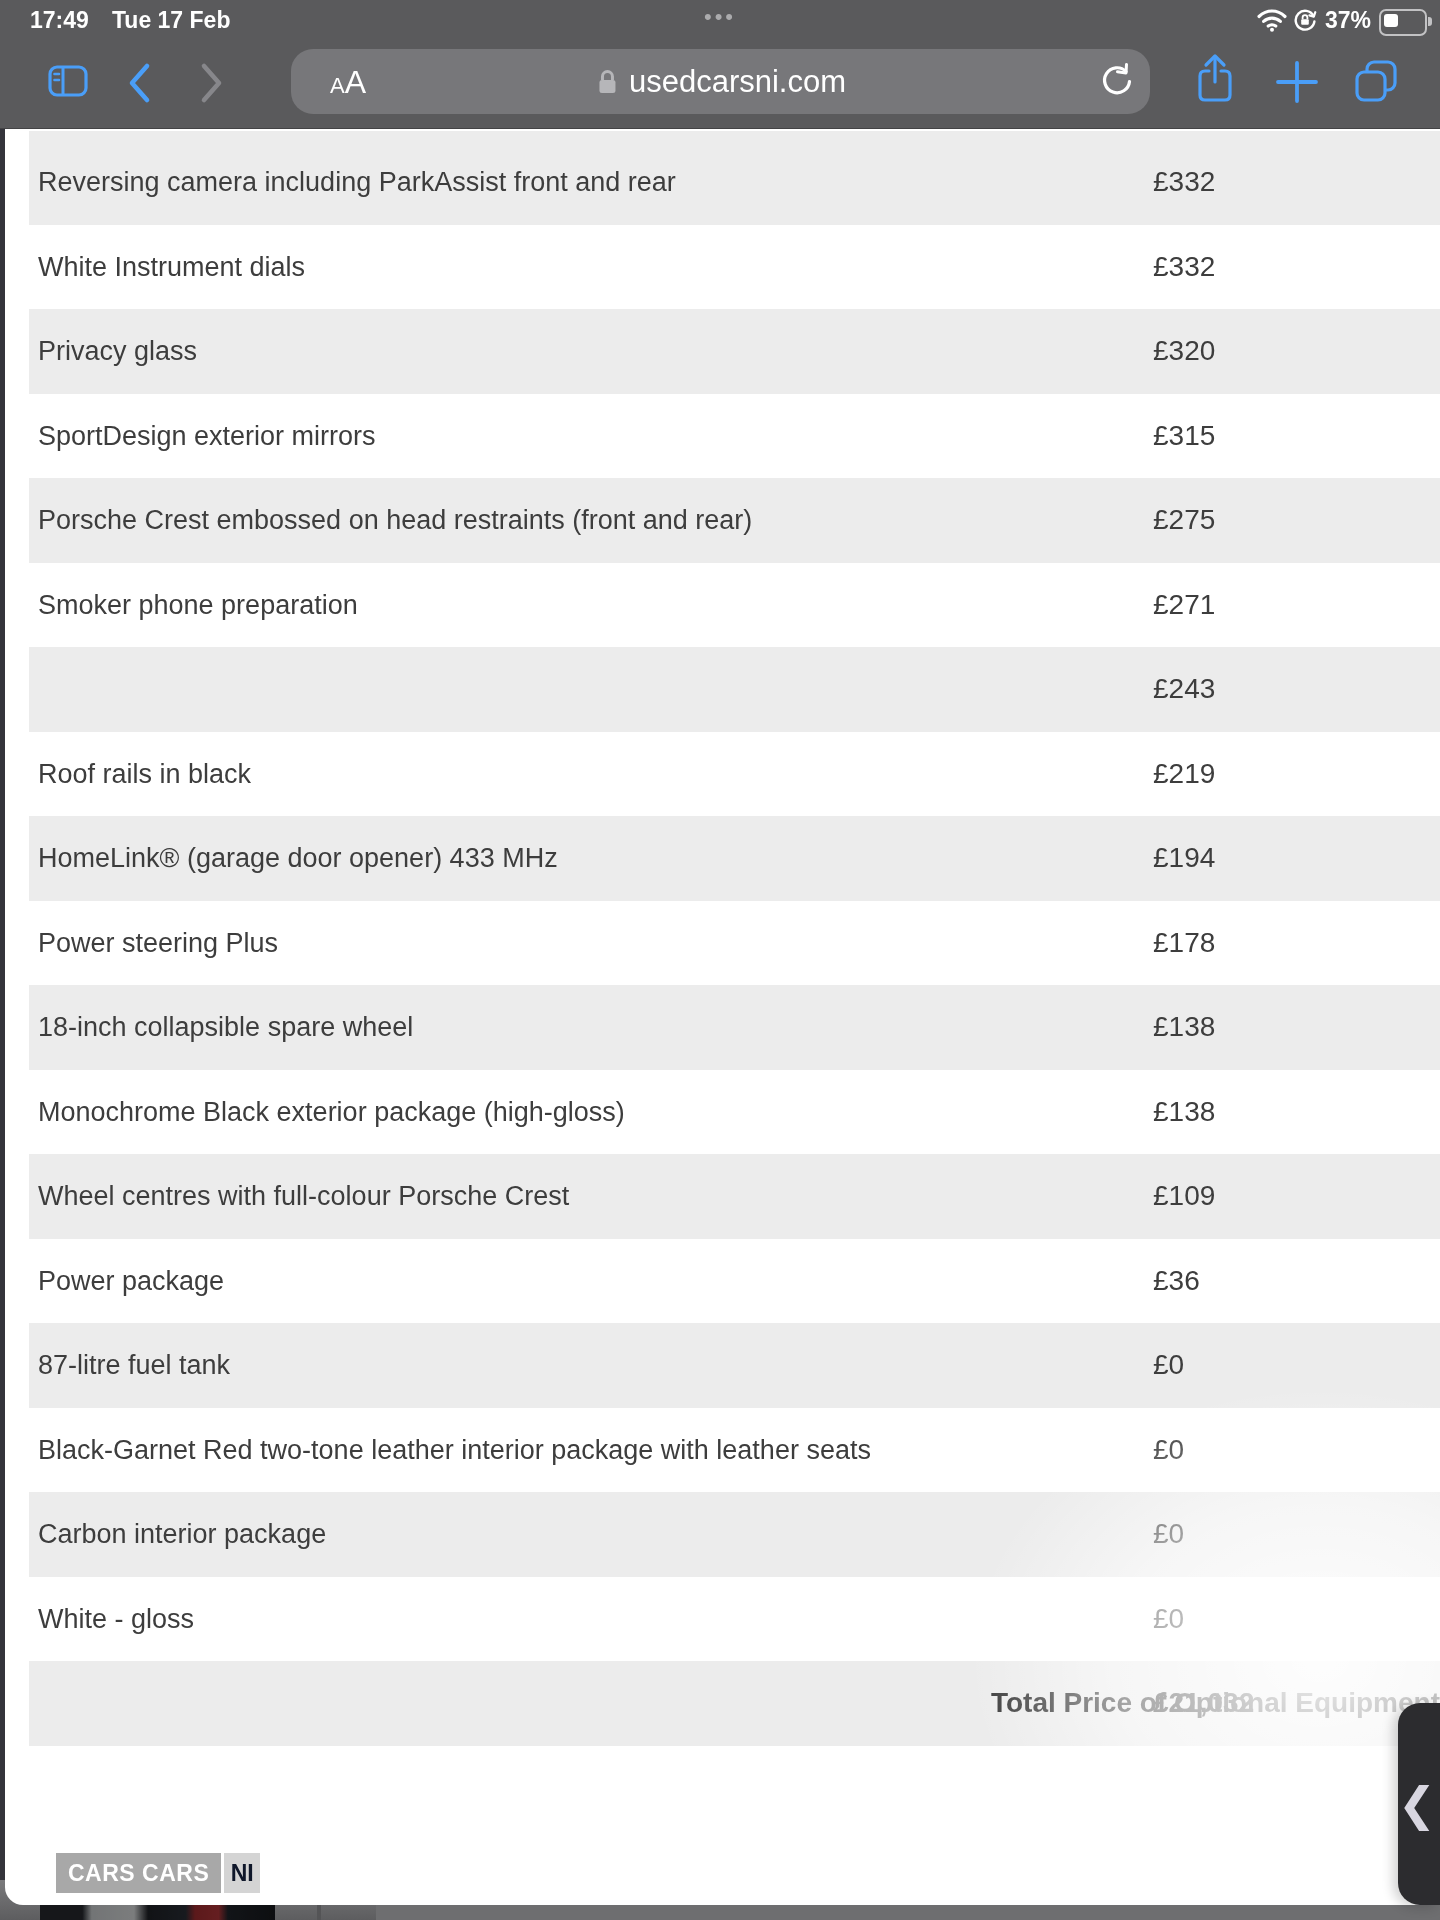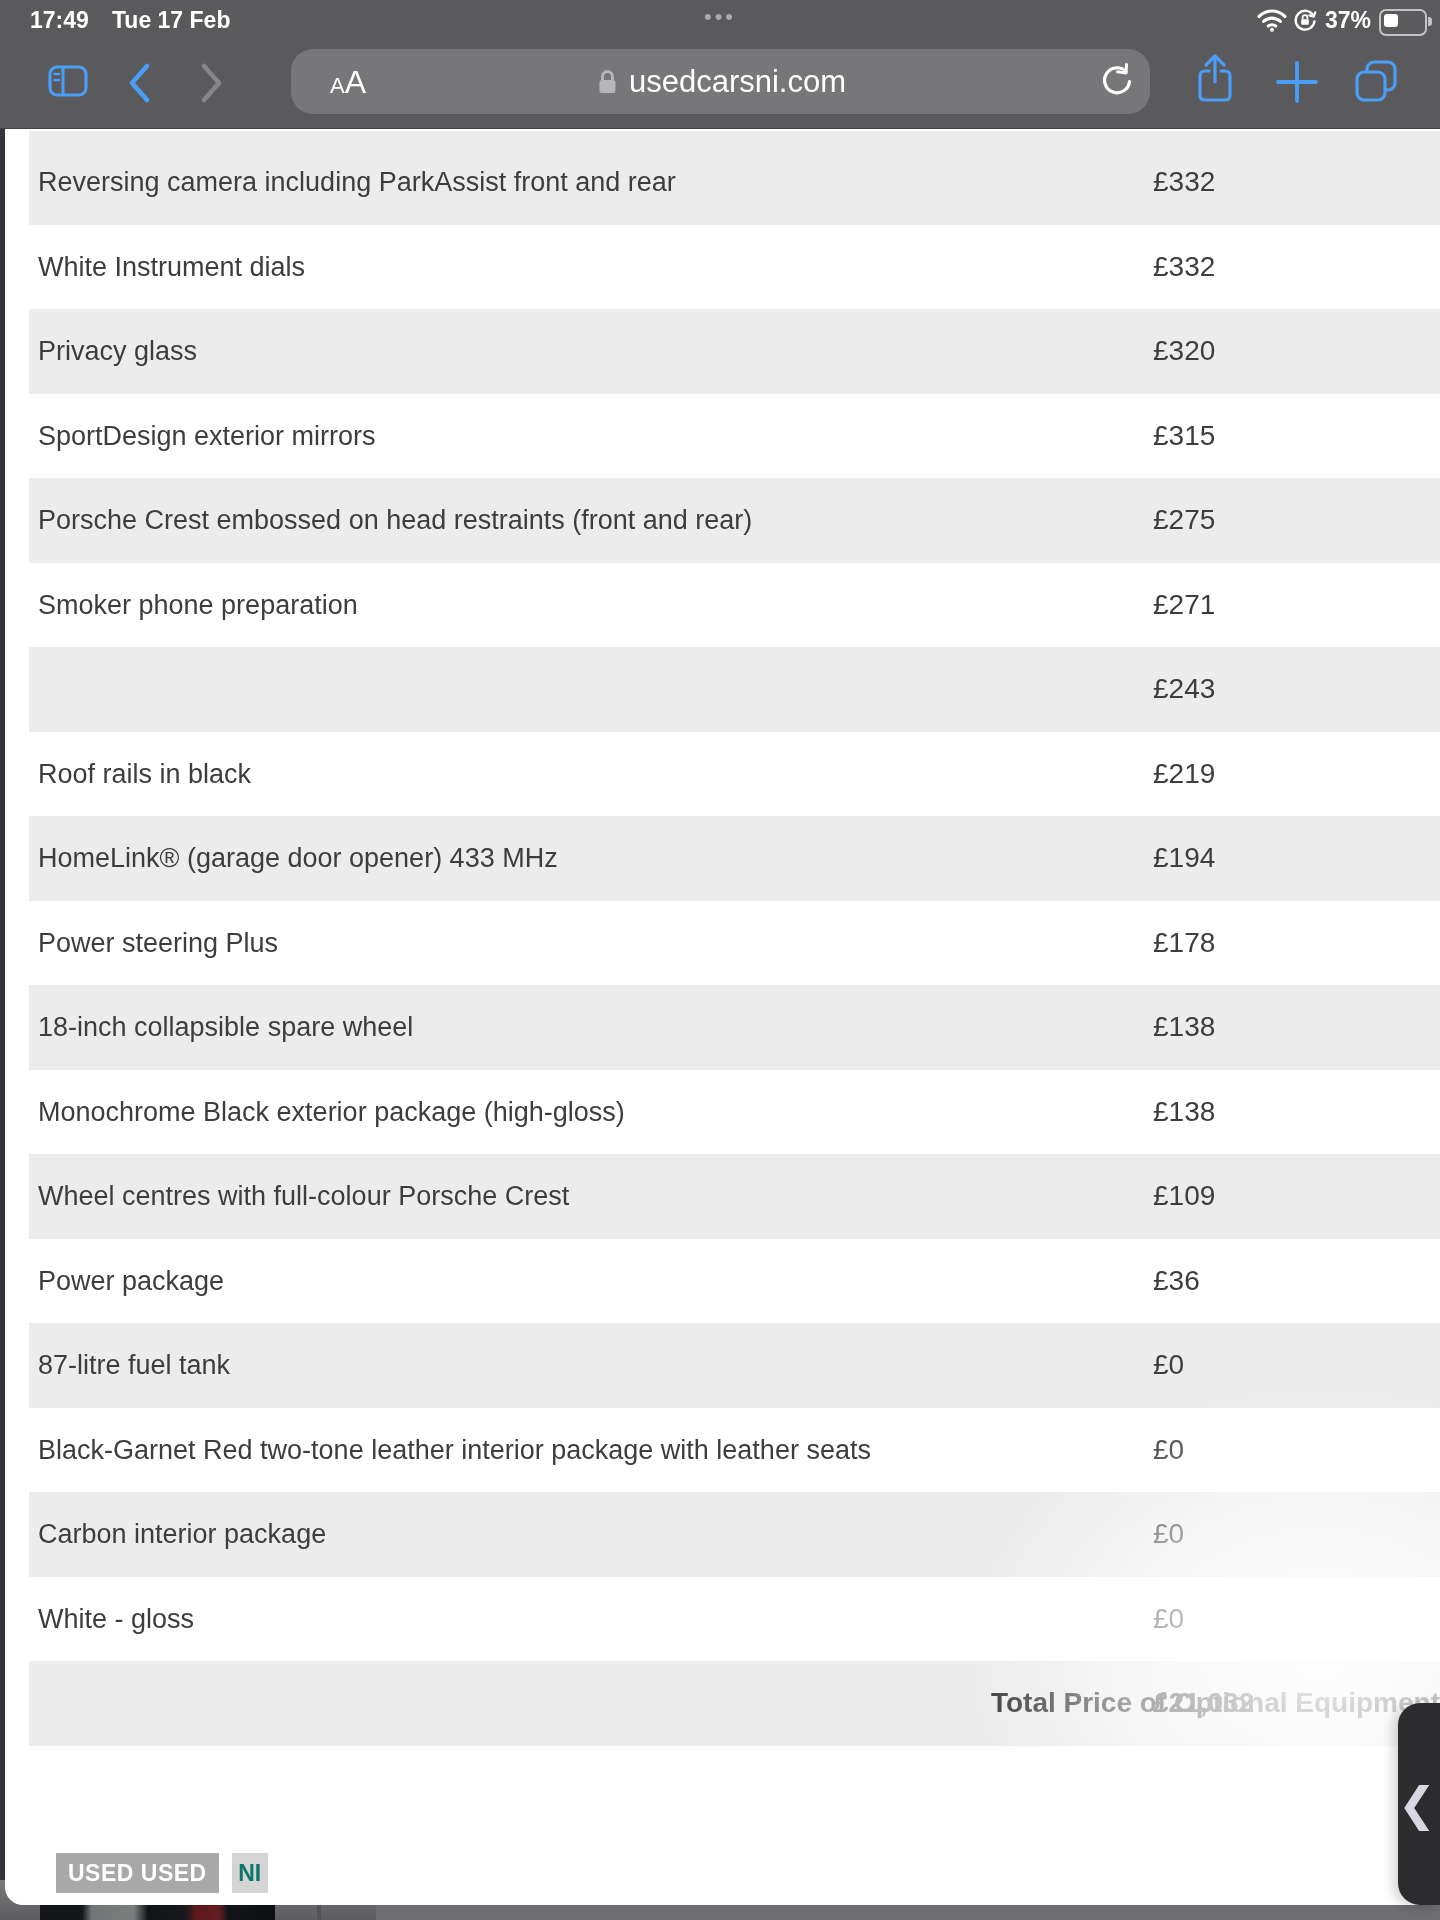--- a/index.html
+++ b/index.html
@@ -32,22 +32,22 @@
   .trow.total{background:#ececec;}
   .trow.total .tlabel{left:auto;right:0;width:1093px;text-align:right;font-weight:bold;font-size:28px;color:#383838;}
   .trow.total .tprice{font-weight:bold;color:#383838;}
   
   .glow{position:absolute;left:865px;top:1182px;width:900px;height:700px;pointer-events:none;
     background:radial-gradient(closest-side,rgba(255,255,255,0.92),rgba(255,255,255,0.55) 45%,rgba(255,255,255,0) 78%);}
   
   .logo{position:absolute;left:51px;top:1725px;height:40px;display:flex;align-items:stretch;}
   .logo-primary{background:#a8a8a8;color:#ffffff;font-weight:bold;font-size:23px;
     display:flex;align-items:center;padding:0 12px;letter-spacing:0.5px;}
-  .logo-secondary{background:#d4d4d4;color:#0f766e;font-weight:bold;font-size:23px;
-    display:flex;align-items:center;justify-content:center;width:36px;margin-left:13px;text-align:center;}
+  .logo-secondary{background:#d4d4d4;color:#0f172a;font-weight:bold;font-size:23px;
+    display:flex;align-items:center;justify-content:center;width:36px;margin-left:3px;text-align:center;}
 
   
   .toolbar{position:absolute;left:0;top:0;width:1440px;height:128px;background:#5a5a5c;z-index:5;
     border-bottom:1px solid rgba(0,0,0,0.25);}
   .status-row{position:absolute;left:0;top:0;width:100%;height:40px;}
   .st-time{position:absolute;left:30px;top:7px;font-size:23px;font-weight:600;color:#ffffff;}
   .st-date{position:absolute;left:112px;top:7px;font-size:23px;font-weight:600;color:#ffffff;}
   .st-dots{position:absolute;left:50%;top:4px;transform:translateX(-50%);
     font-size:22px;color:#ababad;letter-spacing:3px;}
   .st-wifi{position:absolute;left:1257px;top:8px;}
@@ -164,21 +164,21 @@
       <div class="trow">
         <span class="tlabel">White - gloss</span>
         <span class="tprice">£0</span>
       </div>
     </div>
   <div class="trow total">
     <span class="tlabel">Total Price of Optional Equipment</span>
     <span class="tprice">£21,032</span>
   </div>
   <div class="logo">
-    <span class="logo-primary">USED USED</span>
+    <span class="logo-primary">CARS CARS</span>
     <span class="logo-secondary">NI</span>
   </div>
   <div class="glow"></div>
 </div>
 
 <div class="toolbar">
   <div class="status-row">
     <span class="st-time">17:49</span>
     <span class="st-date">Tue 17 Feb</span>
     <span class="st-dots">•••</span>

